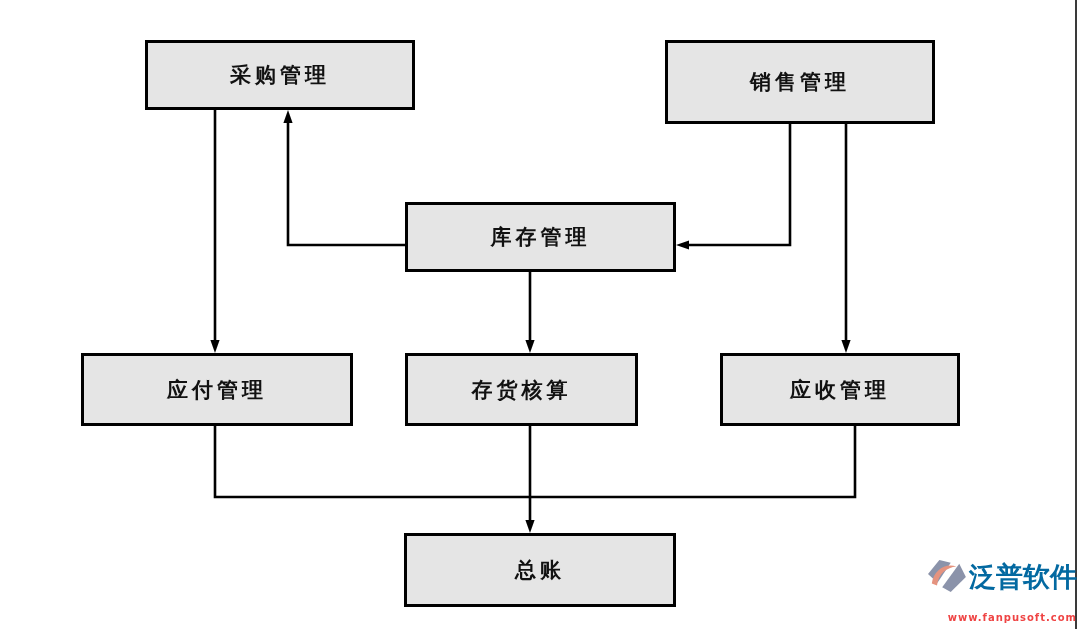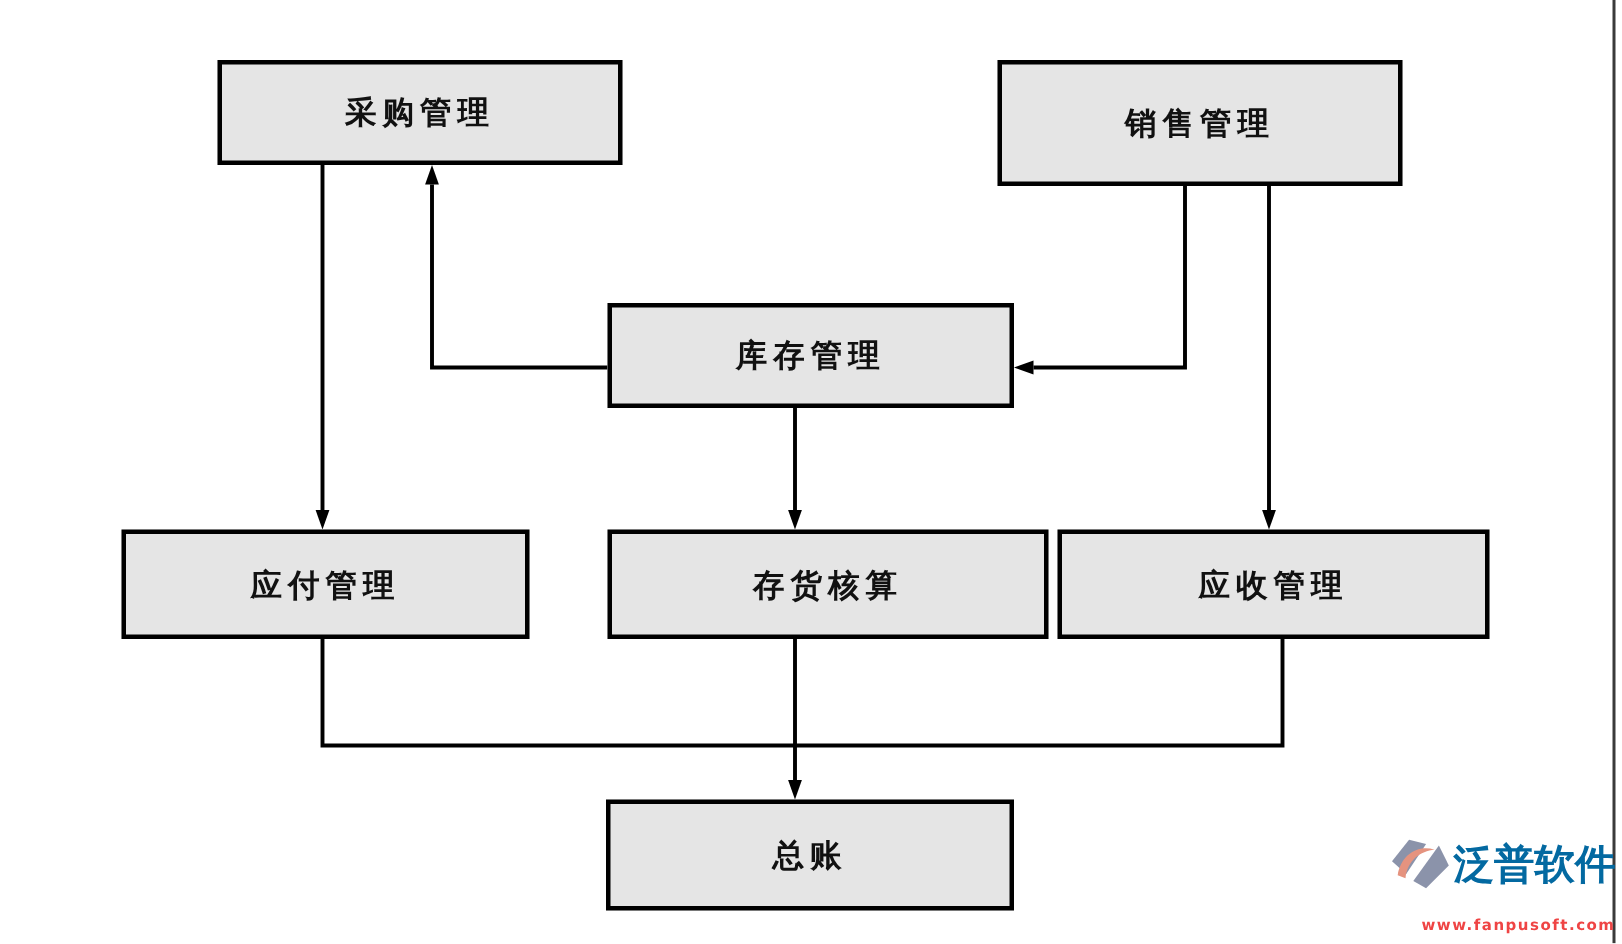--- a/index.html
+++ b/index.html
@@ -27,22 +27,22 @@
     font-size: 21px;
     font-weight: 700;
     color: #111111;
     letter-spacing: 4px;
     z-index: 2;
   }
   .node-purchase   { left: 145px; top: 40px;  width: 270px; height: 70px; }
   .node-sales      { left: 665px; top: 40px;  width: 270px; height: 84px; }
   .node-inventory  { left: 405px; top: 202px; width: 271px; height: 70px; }
   .node-payable    { left: 81px;  top: 353px; width: 272px; height: 73px; justify-content: center; }
-  .node-stock      { left: 405px; top: 353px; width: 294px; height: 73px; }
-  .node-receivable { left: 705px; top: 353px; width: 288px; height: 73px; }
+  .node-stock      { left: 405px; top: 353px; width: 233px; height: 73px; }
+  .node-receivable { left: 720px; top: 353px; width: 240px; height: 73px; }
   .node-ledger     { left: 404px; top: 533px; width: 272px; height: 74px; }
 
   
   .edges-svg {
     position: absolute;
     left: 0; top: 0;
     width: 1081px;
     height: 629px;
     z-index: 1;
   }

